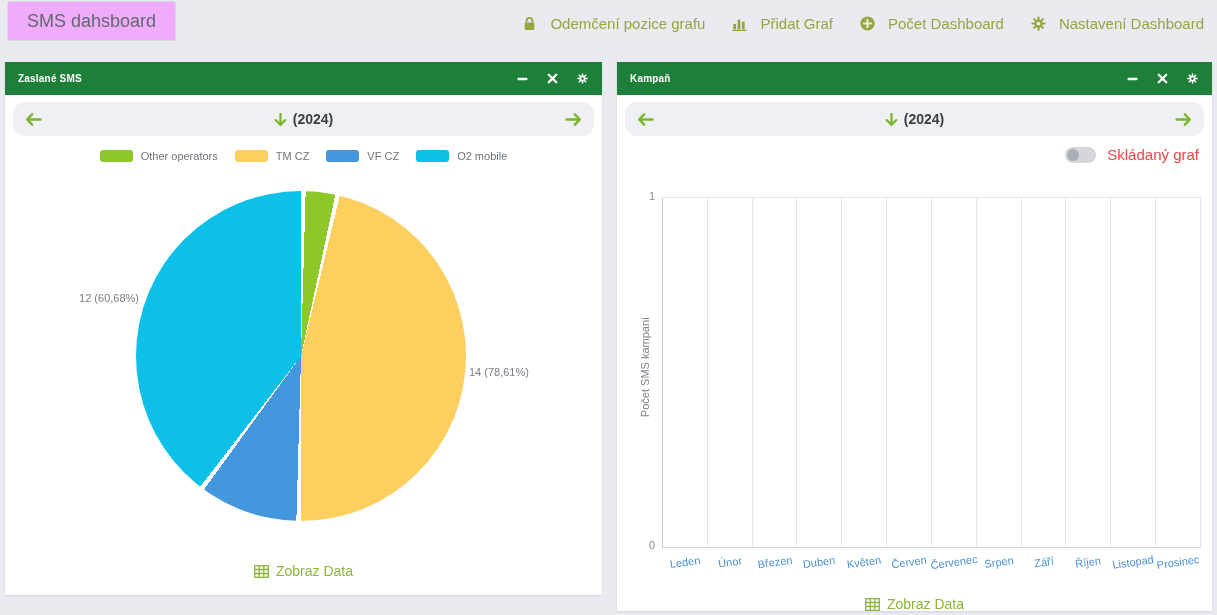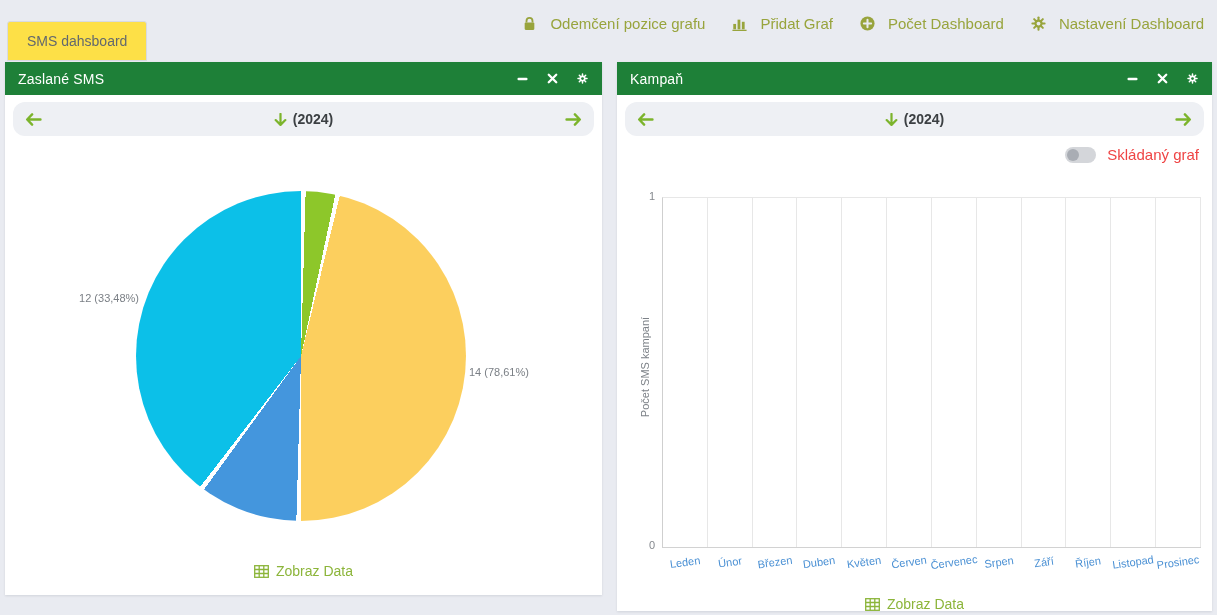--- a/index.html
+++ b/index.html
@@ -1,32 +1,32 @@
 <!DOCTYPE html>
 <html style="--page-bg: #e9ebf1; --panel-header-green: #1e8038; --link-green: #98a43d; --action-green: #8cb53a; --arrow-green: #7cb42c; --month-blue: #4a90d4;"><head>
 <meta charset="utf-8">
 <style>
   html,body{margin:0;padding:0}
   .screen{position:relative;width:1217px;height:615px;background:var(--page-bg,#e9ebf1);
     font-family:"Liberation Sans",sans-serif;overflow:hidden}
 
   
-  .tab{position:absolute;left:7px;top:21px;height:38px;background:#fde047;border:1px solid #d7dae1;
-    border-radius:3px 3px 0 0;display:flex;align-items:center;padding:0 19px;font-size:14px;color:#62686e;cursor:pointer}
+  .tab{position:absolute;left:7px;top:1px;height:38px;background:#f0abfc;border:1px solid #d7dae1;
+    border-radius:3px 3px 0 0;display:flex;align-items:center;padding:0 19px;font-size:18px;color:#62686e;cursor:pointer}
   .top-links{position:absolute;right:13px;top:0;height:46px;display:flex;align-items:center;gap:27px}
   .top-link{display:flex;align-items:center;gap:13px;color:var(--link-green,#98a43d);font-size:15px;cursor:pointer;white-space:nowrap}
   .top-link svg{width:15px;height:15px;flex:none}
 
   
   .panel{position:absolute;background:#fff;box-shadow:0 1px 2px rgba(60,64,70,.12)}
   #panel-left{left:5px;top:62px;width:597px;height:533px}
   #panel-right{left:617px;top:62px;width:595px;height:549px}
   .panel-header{position:absolute;left:0;top:0;right:0;height:33px;background:var(--panel-header-green,#1e8038);
     display:flex;align-items:center;padding:0 13px;color:#fff}
-  .panel-title{font-size:14px;font-weight:normal;letter-spacing:.2px}
+  .panel-title{font-size:10px;font-weight:bold;letter-spacing:.2px}
   .win-controls{margin-left:auto;display:flex;gap:16px;align-items:center}
   .win-btn{width:14px;height:14px;display:flex;align-items:center;justify-content:center;cursor:pointer;color:#fff}
   .win-btn svg{width:11px;height:11px}
   .win-btn.min svg{width:11px;height:4px}
 
   .panel-nav{position:absolute;left:8px;right:8px;top:40px;height:34px;background:#eef0f4;border-radius:12px;
     display:flex;align-items:center;padding:0 12px}
   .nav-arrow{cursor:pointer;color:var(--arrow-green,#7cb42c);z-index:1;display:flex}
   .nav-arrow svg{width:17px;height:13px}
   .nav-arrow.right{margin-left:auto}
@@ -159,23 +159,41 @@
           </svg>
         <span>(2024)</span>
       </span>
       <span class="nav-arrow right">
           <svg viewBox="0 0 18 14">
             <path d="M10.5 1.5L15.8 7l-5.3 5.5M15 7H1.5" fill="none" stroke="currentColor" stroke-width="2.6" stroke-linecap="round" stroke-linejoin="round"></path>
           </svg>
         </span>
     </div>
 
+    <div class="legend">
+      <span class="legend-item">
+        <span class="legend-swatch" style="background: rgb(141, 199, 42);"></span>
+        <span class="legend-label">Other operators</span>
+      </span>
+      <span class="legend-item">
+        <span class="legend-swatch" style="background: rgb(252, 207, 94);"></span>
+        <span class="legend-label">TM CZ</span>
+      </span>
+      <span class="legend-item">
+        <span class="legend-swatch" style="background: rgb(68, 150, 221);"></span>
+        <span class="legend-label">VF CZ</span>
+      </span>
+      <span class="legend-item">
+        <span class="legend-swatch" style="background: rgb(12, 192, 232);"></span>
+        <span class="legend-label">O2 mobile</span>
+      </span>
+    </div>
 
     <div class="pie" style="background: conic-gradient(rgb(255, 255, 255) 0%, rgb(255, 255, 255) 0.45%, rgb(141, 199, 42) 0.45%, rgb(141, 199, 42) 3.33333%, rgb(255, 255, 255) 3.33333%, rgb(255, 255, 255) 3.78333%, rgb(252, 207, 94) 3.78333%, rgb(252, 207, 94) 50%, rgb(255, 255, 255) 50%, rgb(255, 255, 255) 50.45%, rgb(68, 150, 221) 50.45%, rgb(68, 150, 221) 60%, rgb(255, 255, 255) 60%, rgb(255, 255, 255) 60.45%, rgb(12, 192, 232) 60.45%, rgb(12, 192, 232) 100%);"></div>
-    <div class="pie-label" id="pie-label-left">12 (33,48%)</div>
+    <div class="pie-label" id="pie-label-left">12 (60,68%)</div>
     <div class="pie-label" id="pie-label-right">14 (78,61%)</div>
 
     <div class="show-data">
       <svg viewBox="0 0 15 13" fill="none" stroke="currentColor" stroke-width="1.3">
           <rect x="0.7" y="0.7" width="13.6" height="11.6"></rect>
           <path d="M0.7 4.5h13.6M0.7 8.5h13.6M5.2 0.7v11.6M9.8 0.7v11.6"></path>
         </svg>
       <span>Zobraz Data</span>
     </div>
   </div>

